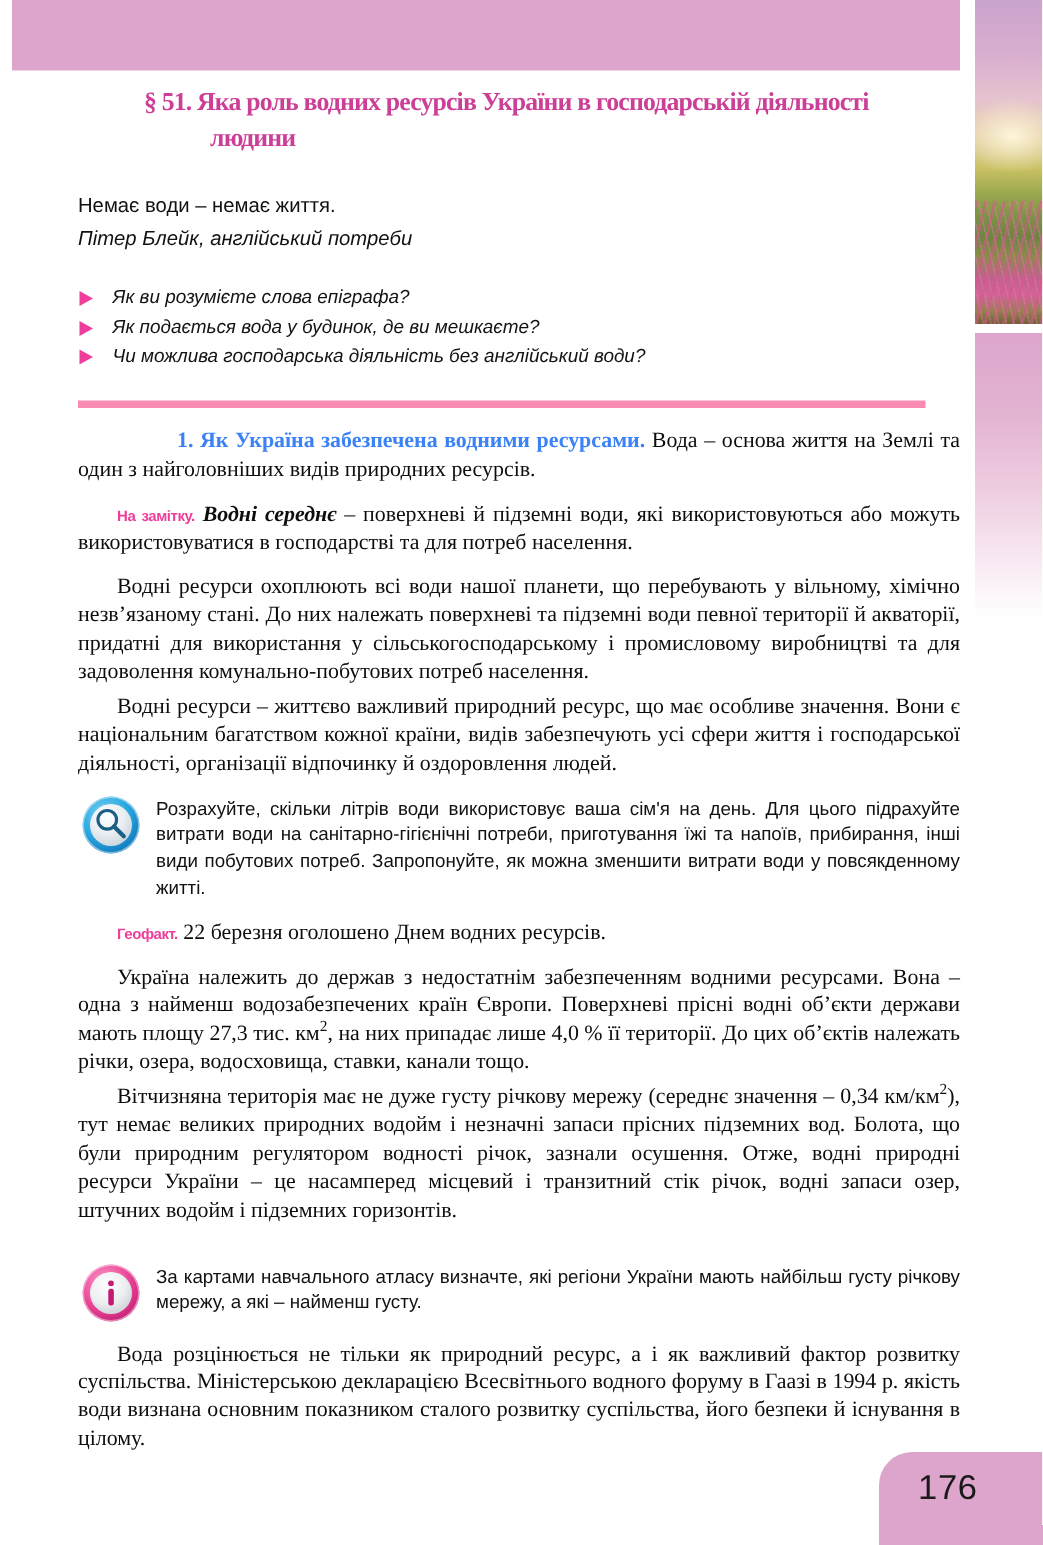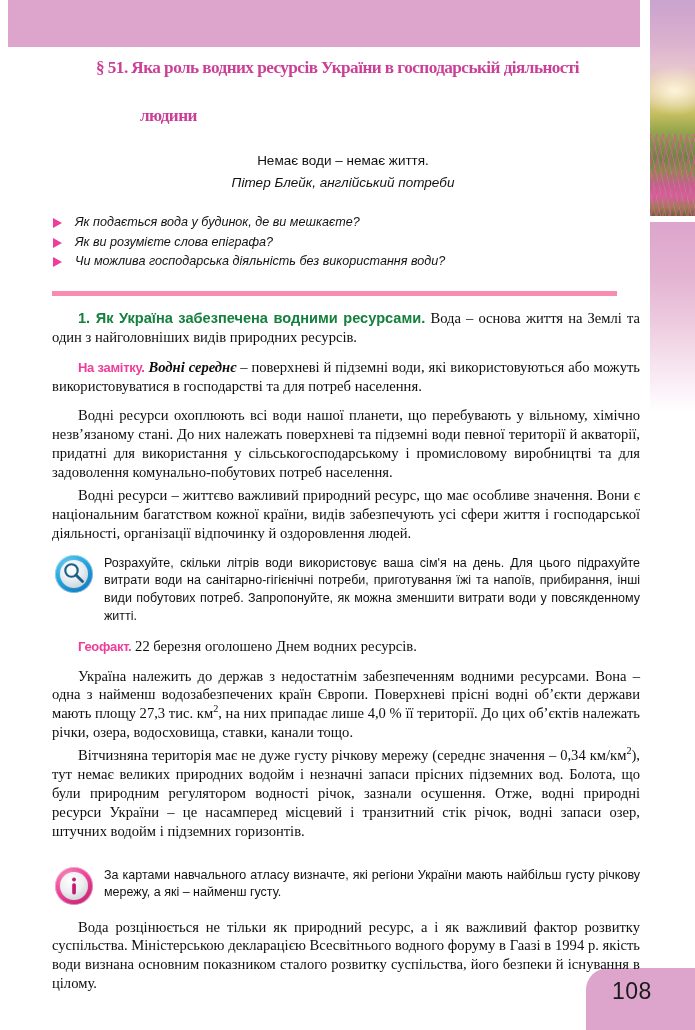--- a/index.html
+++ b/index.html
@@ -105,26 +105,25 @@
     color: #cc3f97;
     letter-spacing: -0.55px;
     margin: 0 0 0 44px;
     text-indent: -44px;
     padding-left: 44px;
     width: 542px;
   }
   .chapter-title .second-line {
     display: block;
     margin-left: 44px;
-    margin-top: 24px;
   }
 
   .epigraph {
     margin-top: 22px;
-    text-align: center;
+    text-align: left;
     padding-right: 6px;
   }
   .epigraph-line {
     font-family: "Liberation Sans", sans-serif;
     font-size: 13.5px;
     color: #111111;
     line-height: 1.5;
   }
   .epigraph-author {
     font-family: "Liberation Sans", sans-serif;
@@ -173,28 +172,29 @@
     line-height: 1.295;
     color: #0d0d0d;
     text-align: justify;
     text-indent: 26px;
     hyphens: manual;
   }
   p.gap { margin-top: 11px; }
   p.gap-sm { margin-top: 4px; }
 
   .sec-head {
-    font-family: Liberation Sans, sans-serif;
+    font-family: Liberation Serif, serif;
     font-weight: bold;
-    color: #15803d;
+    color: #3b82f6;
+    margin-left: 40px;
   }
   .note-label {
     font-family: "Liberation Sans", sans-serif;
     font-weight: bold;
-    font-size: 13px;
+    font-size: 10px;
     color: #ee3d9a;
     letter-spacing: -0.3px;
   }
   .term {
     font-weight: bold;
     font-style: italic;
   }
   sup { font-size: 0.7em; vertical-align: super; line-height: 0; }
 
   
@@ -252,46 +252,46 @@
 </head>
 <body>
 
 <div id="page">
 
   <div class="top-band"></div>
   <div class="photo-strip"></div>
   <div class="side-block"></div>
 
   <div class="page-number-block"></div>
-  <div class="page-number">108</div>
+  <div class="page-number">176</div>
 
   <div class="content">
 
     <h1 class="chapter-title">
       <span>§ 51. Яка роль водних ресурсів України в господарській діяльності</span>
       <span class="second-line">людини</span>
     </h1>
 
     <div class="epigraph">
       <div class="epigraph-line">Немає води – немає життя.</div>
       <div class="epigraph-author">Пітер Блейк, англійський потреби</div>
     </div>
 
     <ul class="question-list">
+      <li class="question-item">
+        <span class="tri-bullet"></span>
+        <span>Як ви розумієте слова епіграфа?</span>
+      </li>
       <li class="question-item">
         <span class="tri-bullet"></span>
         <span>Як подається вода у будинок, де ви мешкаєте?</span>
       </li>
       <li class="question-item">
         <span class="tri-bullet"></span>
-        <span>Як ви розумієте слова епіграфа?</span>
-      </li>
-      <li class="question-item">
-        <span class="tri-bullet"></span>
-        <span>Чи можлива господарська діяльність без використання води?</span>
+        <span>Чи можлива господарська діяльність без англійський води?</span>
       </li>
     </ul>
 
     <div class="pink-rule"></div>
 
     <p class="body" style="margin-top:13px;"><span class="sec-head">1. Як Україна забезпечена водними ресурсами.</span><span> Вода – основа жит­тя на Землі та один з найголовніших видів природних ресурсів.</span></p>
 
     <p class="body gap"><span class="note-label">На замітку.</span> <span class="term">Водні середнє</span><span> – поверхневі й підземні води, які використовують­ся або можуть використовуватися в господарстві та для потреб населення.</span></p>
 
     <p class="body gap">Водні ресурси охоплюють всі води нашої планети, що перебувають у вільному, хімічно незв’язаному стані. До них належать поверхневі та підземні води певної території й акваторії, придатні для викорис­тання у сільськогосподарському і промисловому виробництві та для задоволення комунально-побутових потреб населення.</p>

